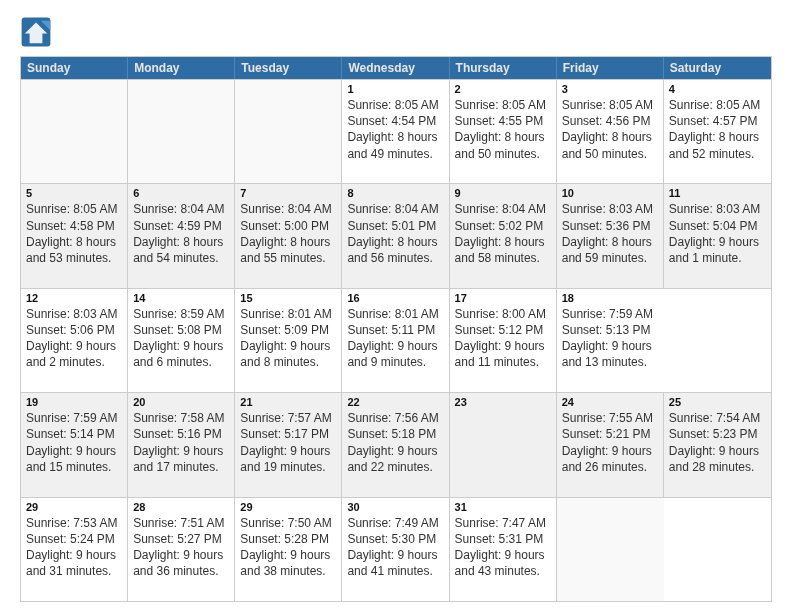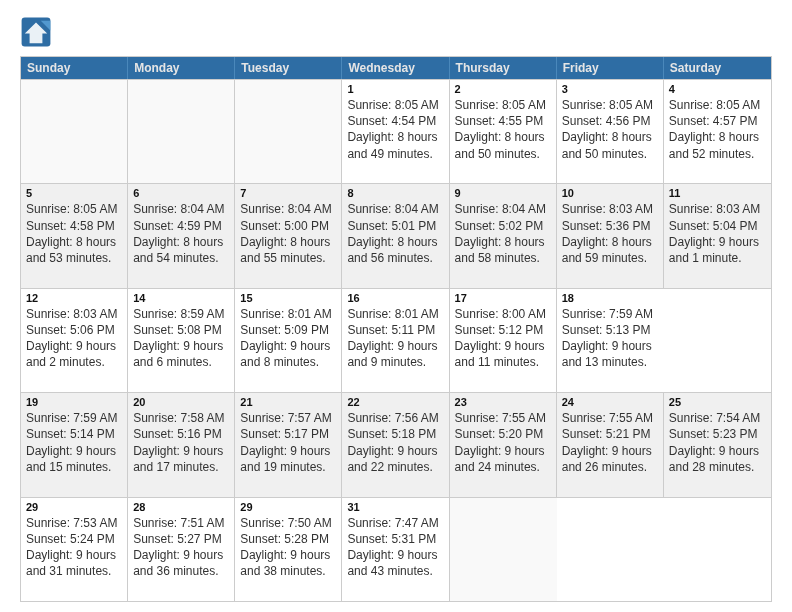--- a/index.html
+++ b/index.html
@@ -291,24 +291,20 @@
           </div>
           <div class="cal-cell shaded">
             <div class="day-num">22</div>
             <div class="day-info">Sunrise: 7:56 AM
 Sunset: 5:18 PM
 Daylight: 9 hours
 and 22 minutes.</div>
           </div>
           <div class="cal-cell shaded">
             <div class="day-num">23</div>
-            <div class="day-info">Sunrise: 7:55 AM
-Sunset: 5:20 PM
-Daylight: 9 hours
-and 24 minutes.</div>
           </div>
           <div class="cal-cell shaded">
             <div class="day-num">24</div>
             <div class="day-info">Sunrise: 7:55 AM
 Sunset: 5:21 PM
 Daylight: 9 hours
 and 26 minutes.</div>
           </div>
           <div class="cal-cell shaded">
             <div class="day-num">25</div>
@@ -332,20 +328,27 @@
 Sunset: 5:27 PM
 Daylight: 9 hours
 and 36 minutes.</div>
           </div>
           <div class="cal-cell">
             <div class="day-num">29</div>
             <div class="day-info">Sunrise: 7:50 AM
 Sunset: 5:28 PM
 Daylight: 9 hours
 and 38 minutes.</div>
+          </div>
+          <div class="cal-cell">
+            <div class="day-num">30</div>
+            <div class="day-info">Sunrise: 7:49 AM
+Sunset: 5:30 PM
+Daylight: 9 hours
+and 41 minutes.</div>
           </div>
           <div class="cal-cell">
             <div class="day-num">31</div>
             <div class="day-info">Sunrise: 7:47 AM
 Sunset: 5:31 PM
 Daylight: 9 hours
 and 43 minutes.</div>
           </div>
           <div class="cal-cell empty"></div>
         </div>

